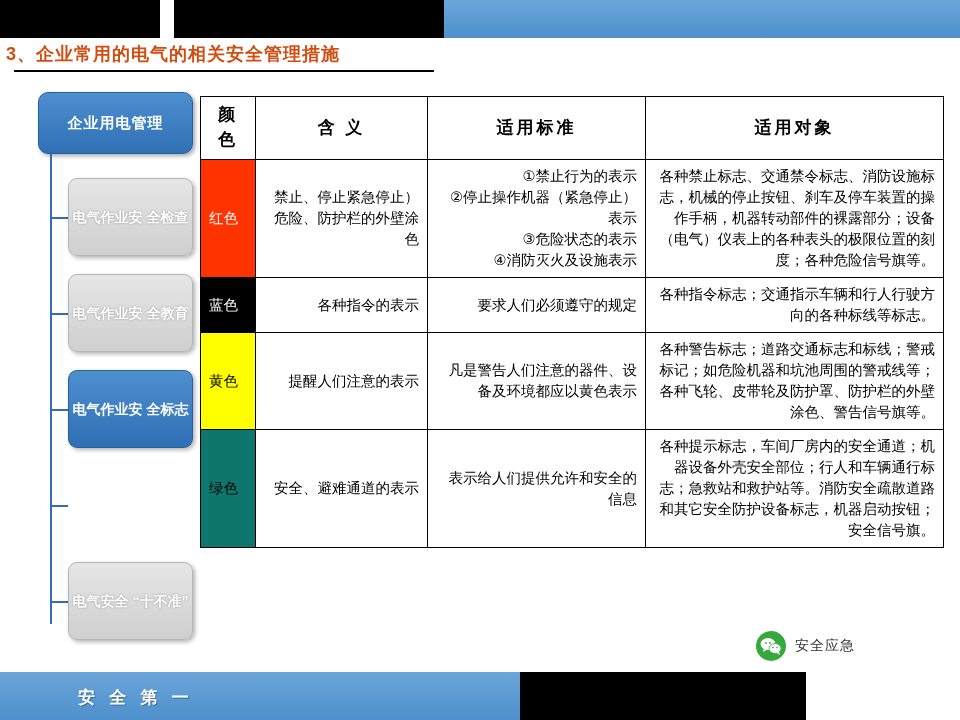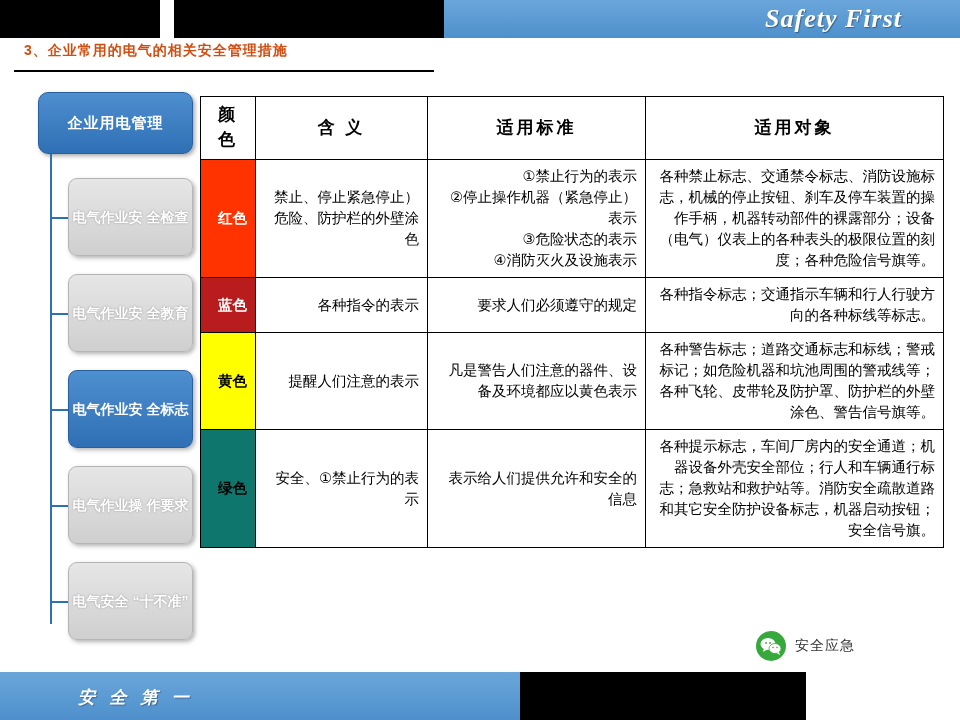--- a/index.html
+++ b/index.html
@@ -56,25 +56,25 @@
     font-weight: bold;
     font-size: 26px;
     color: #ffffff;
     letter-spacing: 1px;
     text-shadow: 1px 1px 1px rgba(0,0,0,0.35);
   }
 
   
   .heading {
     position: absolute;
-    left: 24px;
+    left: 6px;
     top: 42px;
     width: 700px;
     height: 28px;
-    font-size: 14px;
+    font-size: 18px;
     font-weight: bold;
     color: #d14e13;
     letter-spacing: 1px;
     white-space: nowrap;
   }
   .heading-underline {
     position: absolute;
     left: 14px;
     top: 70px;
     width: 420px;
@@ -178,27 +178,27 @@
     font-weight: bold;
     text-align: center;
     letter-spacing: 3px;
   }
   .col-color  { width: 55px; }
   .col-mean   { width: 172px; }
   .col-std    { width: 218px; }
   .col-obj    { width: 298px; }
 
   td.colorcell {
-    text-align: right;
-    font-weight: bold;
+    text-align: left;
+    font-weight: normal;
     font-size: 15px;
     padding: 4px;
   }
   td.colorcell.red    { background: #ff3300; color: #ffffff; }
-  td.colorcell.blue   { background: #b91c1c; color: #ffffff; }
+  td.colorcell.blue   { background: #000000; color: #ffffff; }
   td.colorcell.yellow { background: #ffff00; color: #000000; }
   td.colorcell.green  { background: #0f766e; color: #000000; }
 
   .cell-text { white-space: pre-line; text-align: right; }
 
   
   .bottombar {
     position: absolute;
     left: 0;
     bottom: 0;
@@ -223,21 +223,20 @@
   .bottombar .btitle {
     position: absolute;
     left: 78px;
     top: 14px;
     font-family: "Liberation Serif", "DejaVu Serif", serif;
     font-weight: bold;
     font-size: 17px;
     color: #ffffff;
     letter-spacing: 5px;
     text-shadow: 1px 1px 1px rgba(0,0,0,0.3);
-    font-style: italic;
   }
 
   
   .wechat {
     position: absolute;
     right: 14px;
     bottom: 54px;
     width: 190px;
     height: 40px;
     display: flex;
@@ -259,21 +258,20 @@
   }
 </style>
 </head>
 <body>
 
 <div class="topbar">
   <div class="seg-black-1"></div>
   <div class="seg-white-1"></div>
   <div class="seg-black-2"></div>
   <div class="seg-blue"></div>
-  <div class="title">Safety First</div>
 </div>
 
 <div class="heading">3、企业常用的电气的相关安全管理措施</div>
 <div class="heading-underline"></div>
 
 <div class="nav">
   <div class="nav-head">企业用电管理</div>
   <div class="nav-spine"></div>
 
   <div class="nav-connector" style="top:125px;"></div>
@@ -282,22 +280,20 @@
 
   <div class="nav-connector" style="top:221px;"></div>
   <div class="nav-item inactive" style="top:182px;">电气作业安
 全教育</div>
 
   <div class="nav-connector" style="top:317px;"></div>
   <div class="nav-item active" style="top:278px;">电气作业安
 全标志</div>
 
   <div class="nav-connector" style="top:413px;"></div>
-  <div class="nav-item inactive" style="top:374px;">电气作业操
-作要求</div>
 
   <div class="nav-connector" style="top:509px;"></div>
   <div class="nav-item inactive" style="top:470px;">电气安全
 “十不准”</div>
 </div>
 
 <div class="table-wrap">
   <table class="main">
     <colgroup>
       <col class="col-color">
@@ -330,21 +326,21 @@
         <td class="cell-text">各种指令标志；交通指示车辆和行人行驶方向的各种标线等标志。</td>
       </tr>
       <tr>
         <td class="colorcell yellow">黄色</td>
         <td class="cell-text">提醒人们注意的表示</td>
         <td class="cell-text">凡是警告人们注意的器件、设备及环境都应以黄色表示</td>
         <td class="cell-text">各种警告标志；道路交通标志和标线；警戒标记；如危险机器和坑池周围的警戒线等；各种飞轮、皮带轮及防护罩、防护栏的外壁涂色、警告信号旗等。</td>
       </tr>
       <tr>
         <td class="colorcell green">绿色</td>
-        <td class="cell-text">安全、①禁止行为的表示</td>
+        <td class="cell-text">安全、避难通道的表示</td>
         <td class="cell-text">表示给人们提供允许和安全的信息</td>
         <td class="cell-text">各种提示标志，车间厂房内的安全通道；机器设备外壳安全部位；行人和车辆通行标志；急救站和救护站等。消防安全疏散道路和其它安全防护设备标志，机器启动按钮；安全信号旗。</td>
       </tr>
     </tbody>
   </table>
 </div>
 
 <div class="wechat">
   <div class="avatar">
     <svg width="22" height="20" viewBox="0 0 22 20" aria-hidden="true">

